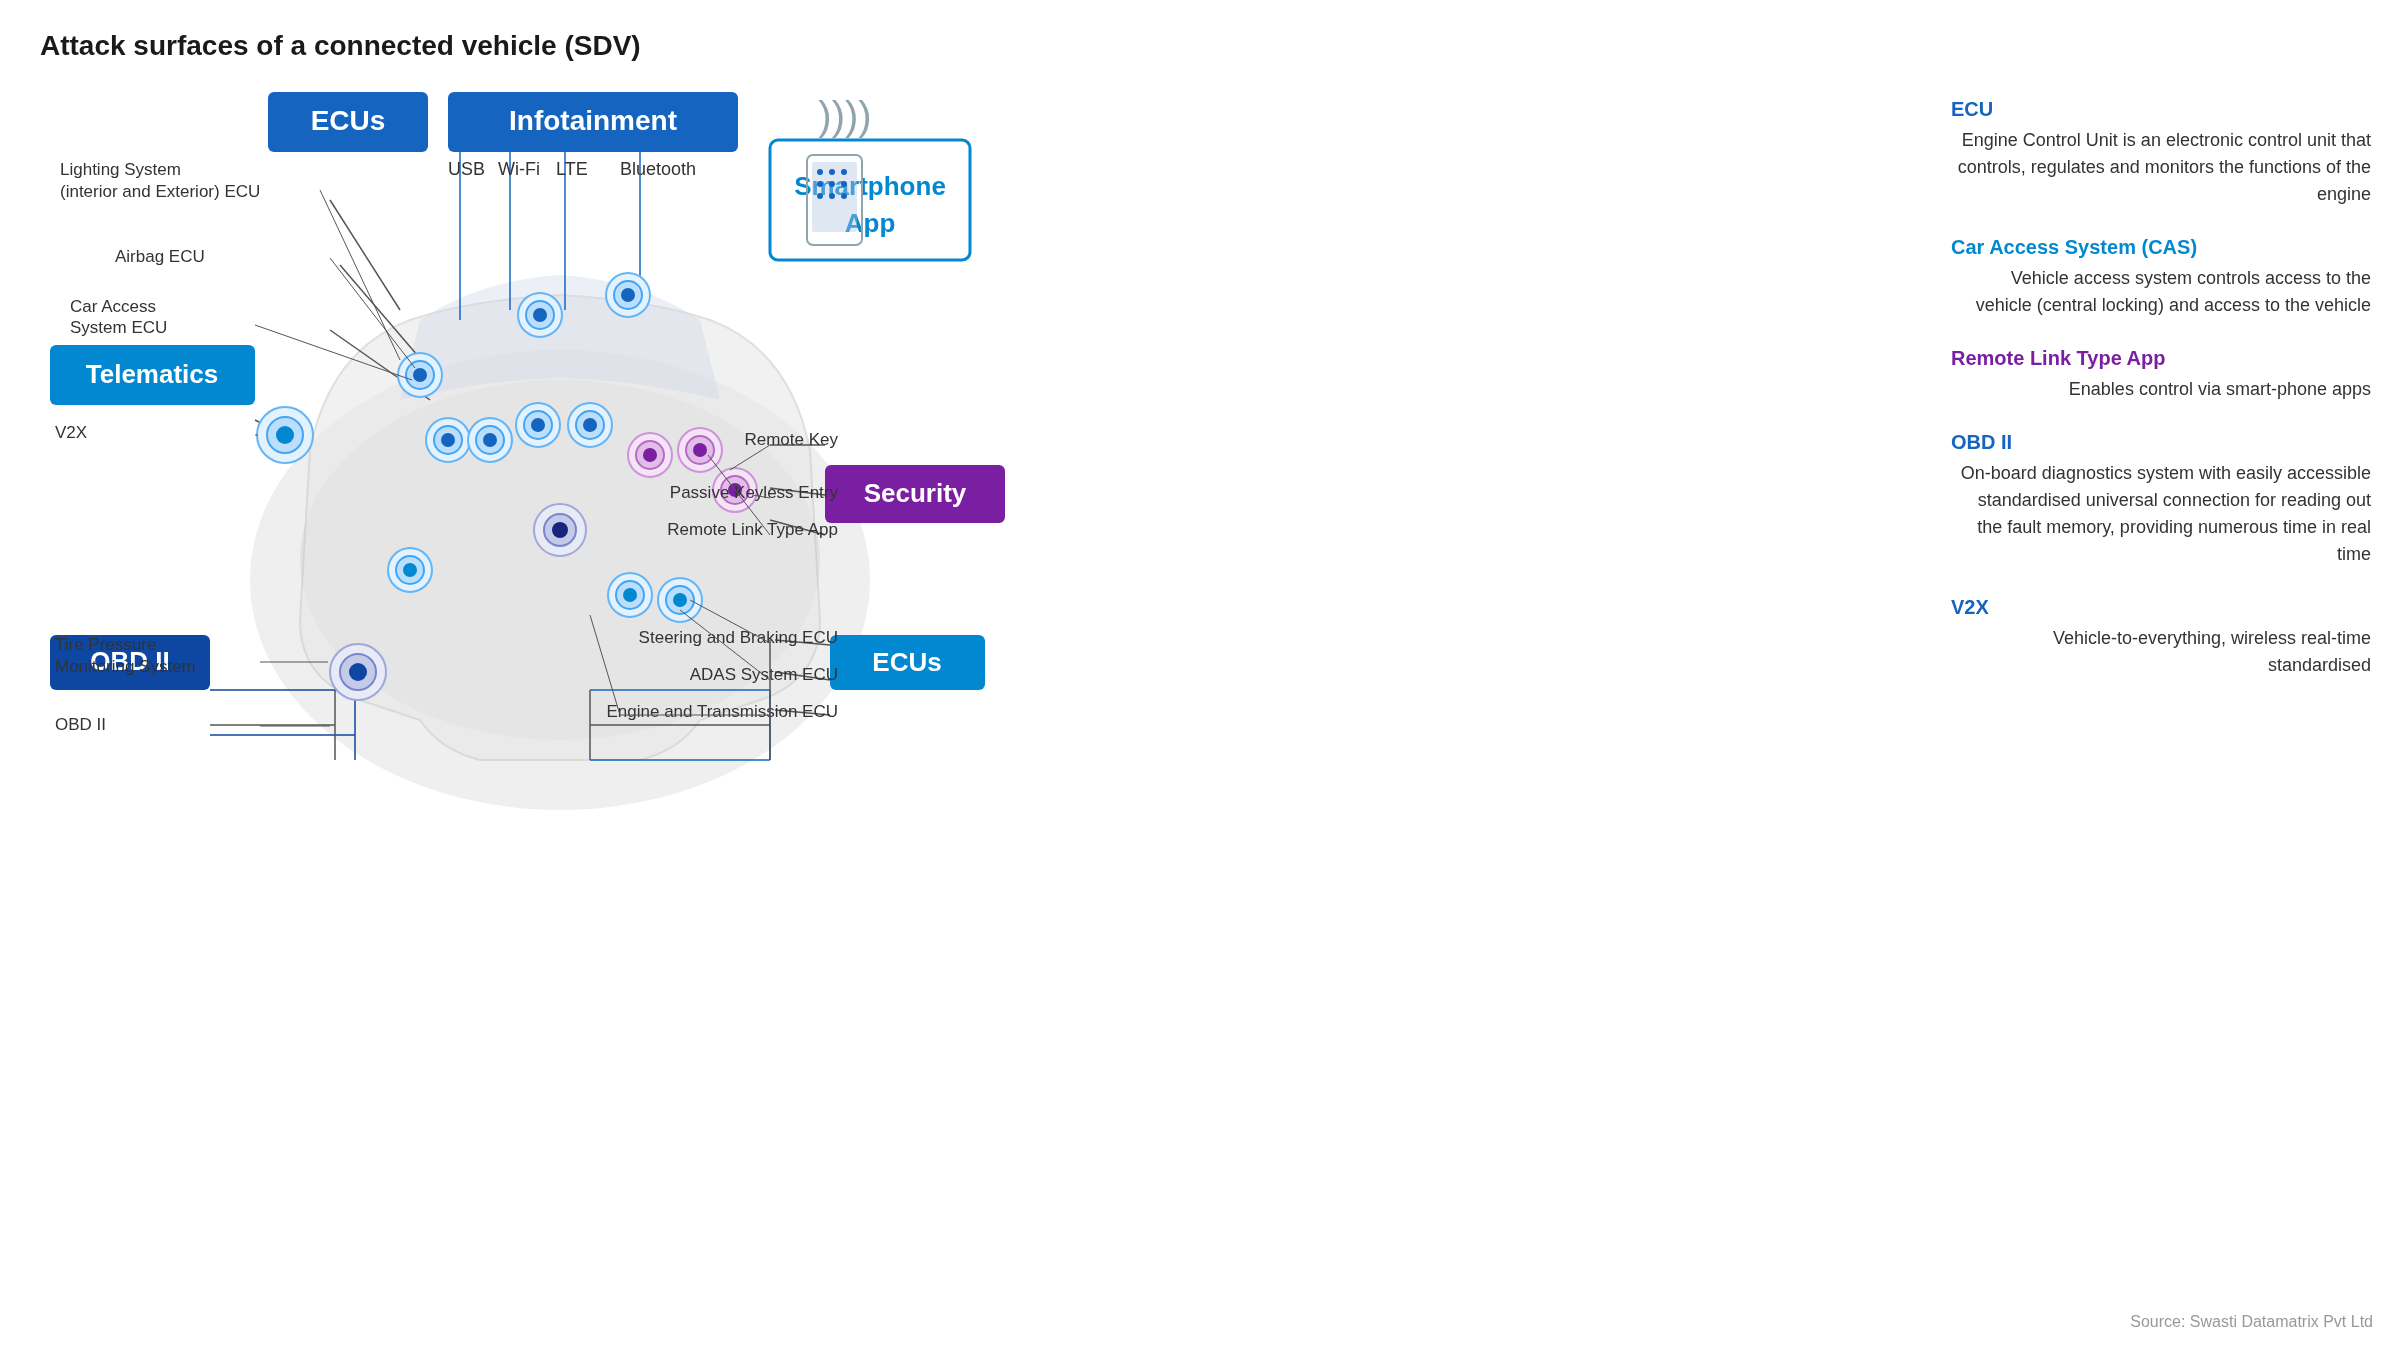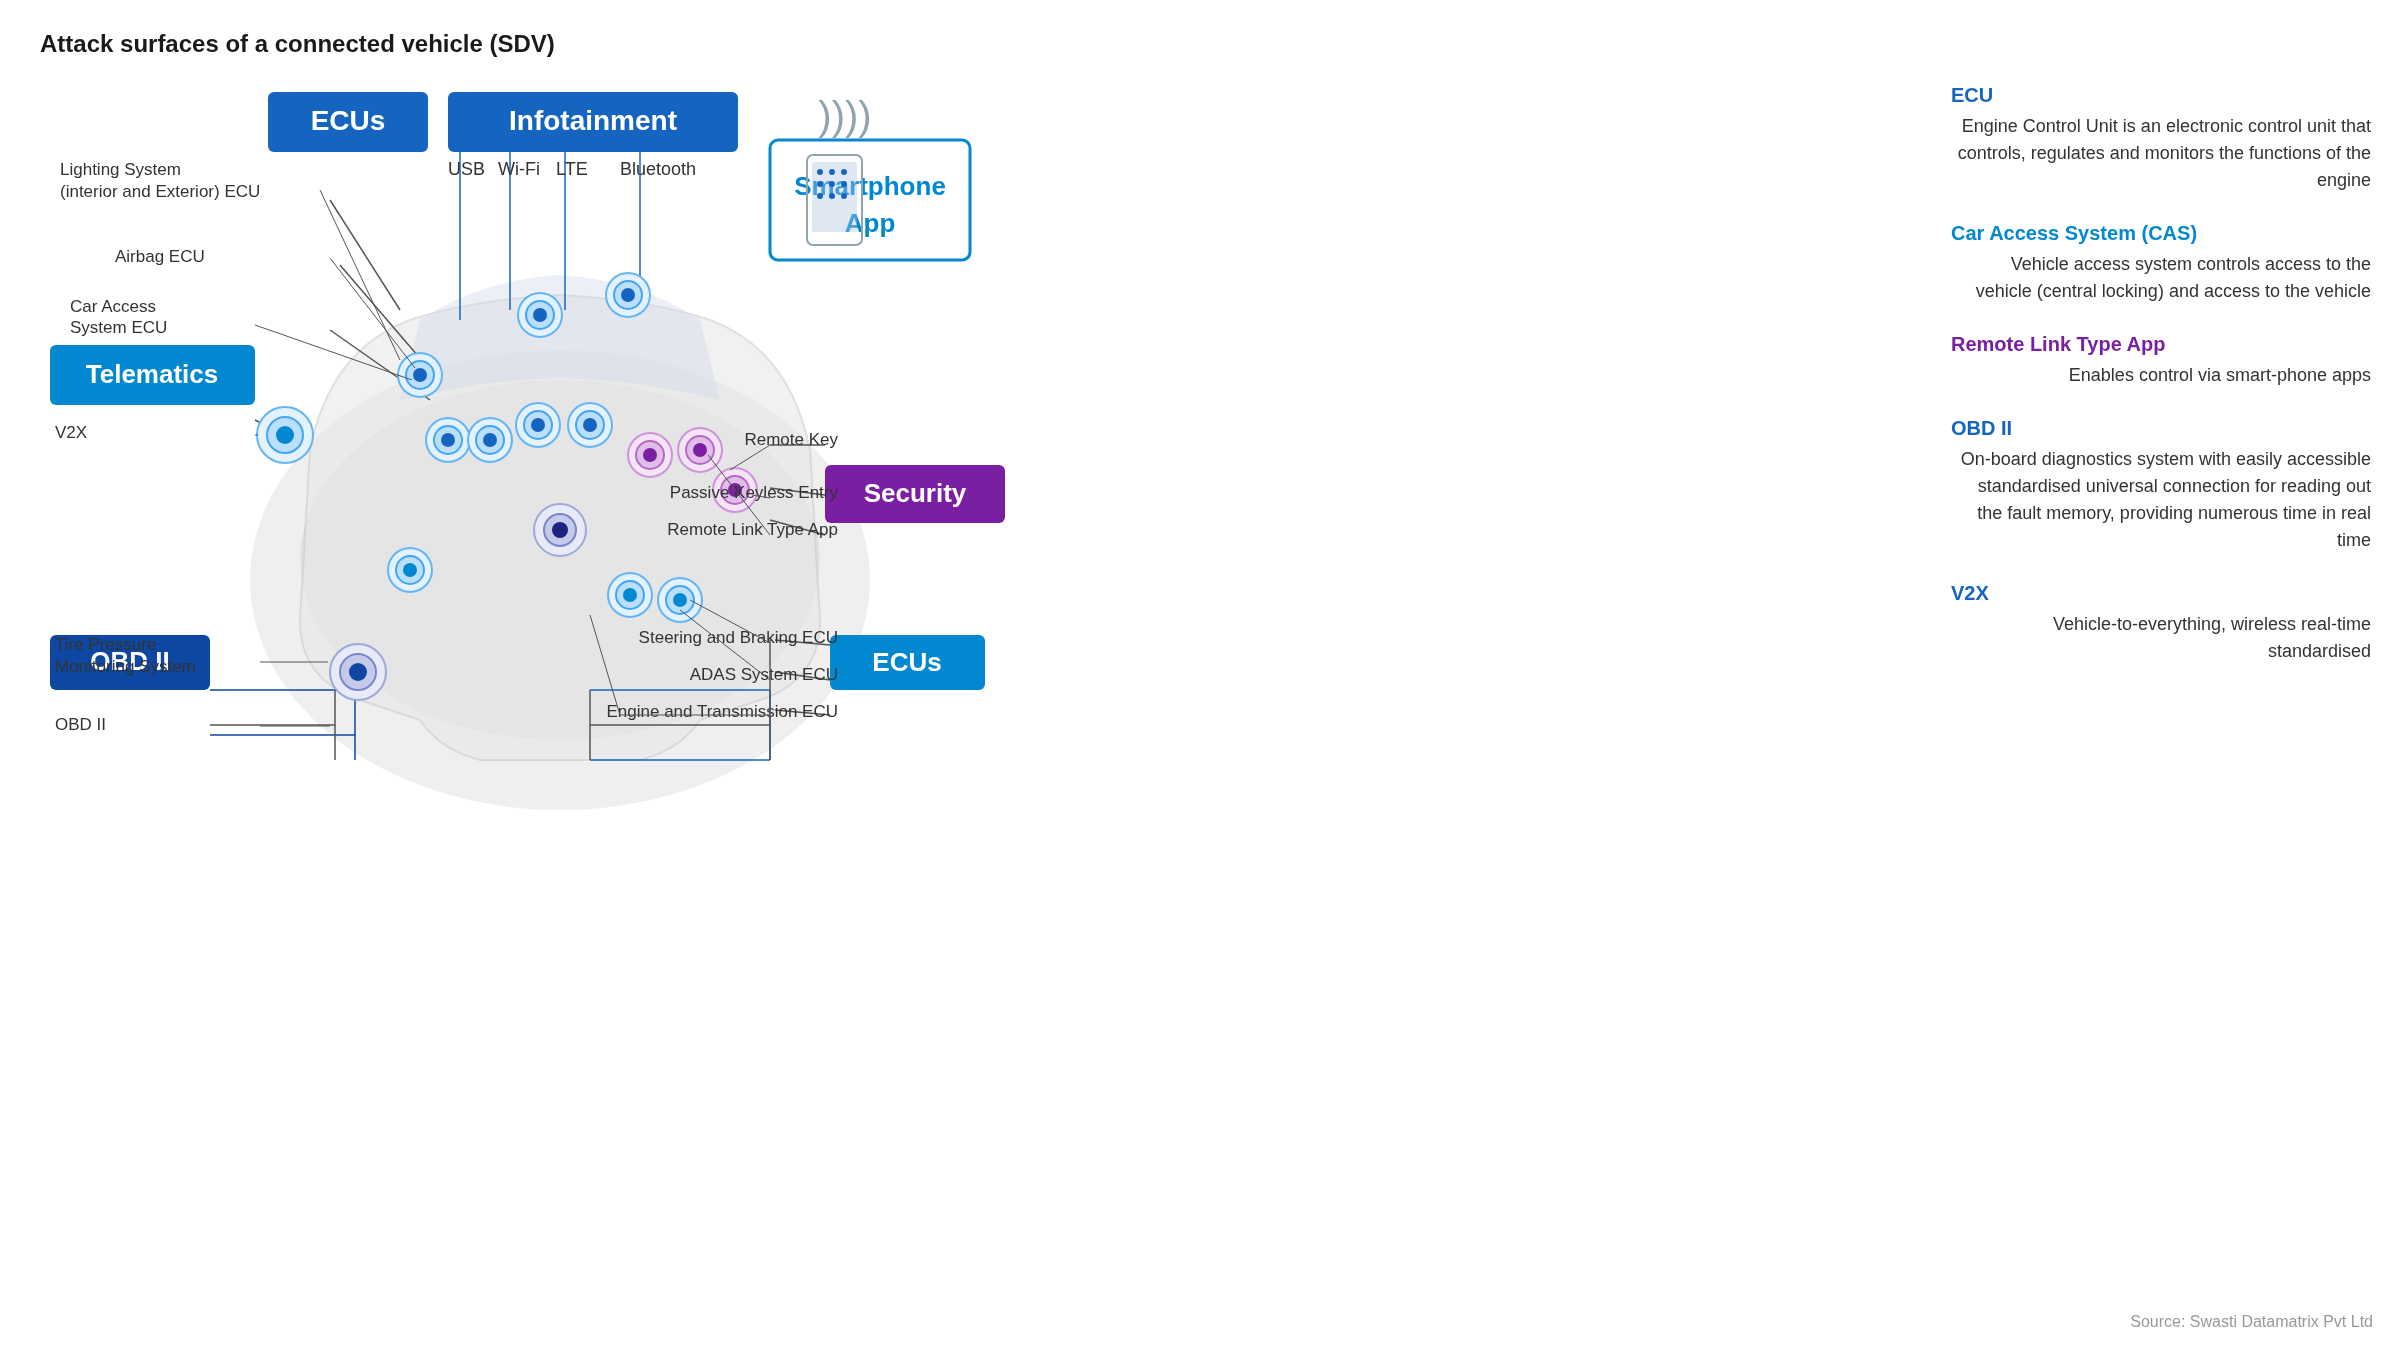--- a/index.html
+++ b/index.html
@@ -11,31 +11,31 @@
       overflow: hidden;
       position: relative;
     }
     .main-container {
       width: 2401px;
       height: 1351px;
       position: relative;
       padding: 30px 40px;
     }
     .page-title {
-      font-size: 24px;
+      font-size: 28px;
       font-weight: bold;
       color: #1a1a1a;
       margin-bottom: 40px;
     }
 
     
     .right-panel {
       position: absolute;
       right: 30px;
-      top: 84px;
+      top: 98px;
       width: 420px;
     }
     .info-item {
       margin-bottom: 28px;
     }
     .info-title {
       font-size: 20px;
       font-weight: bold;
       margin-bottom: 6px;
     }

